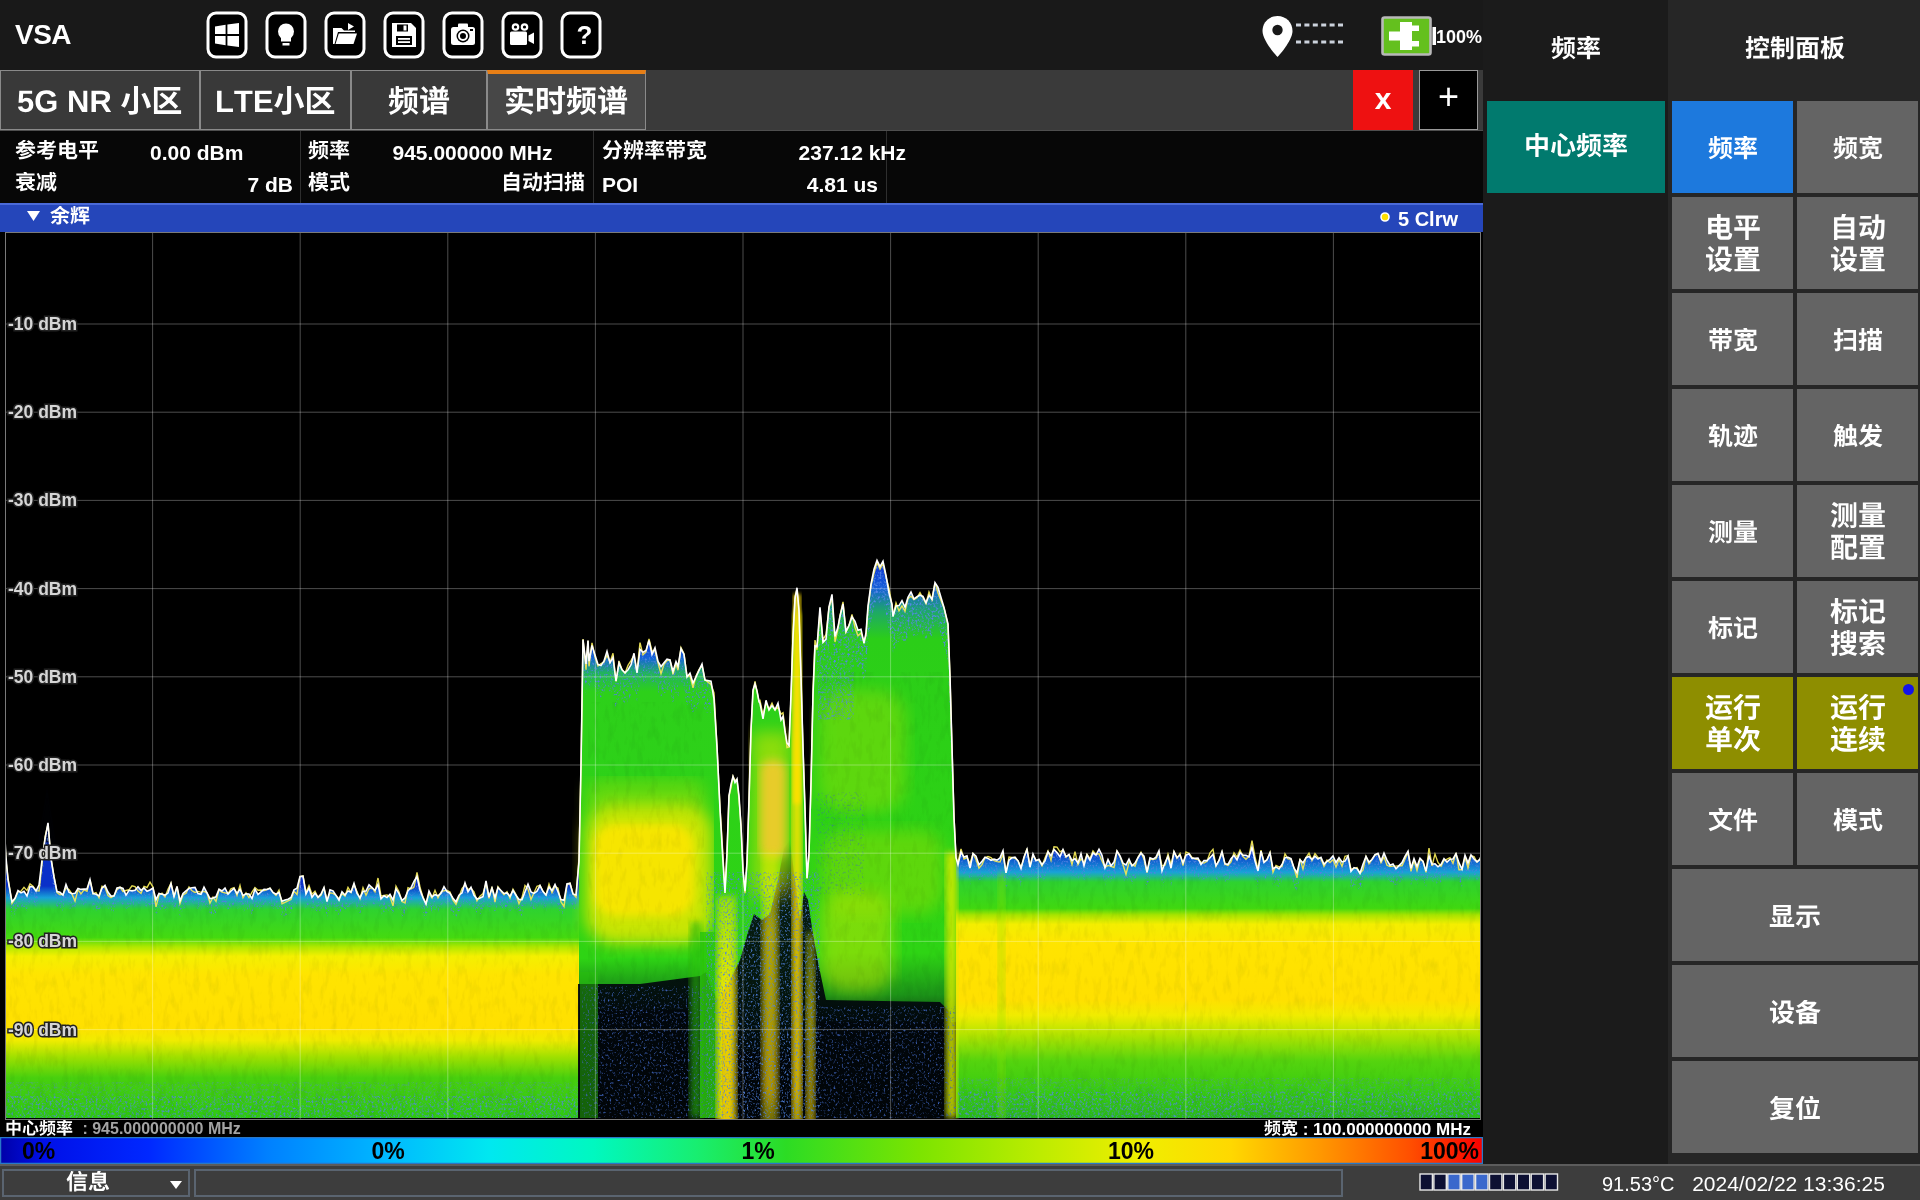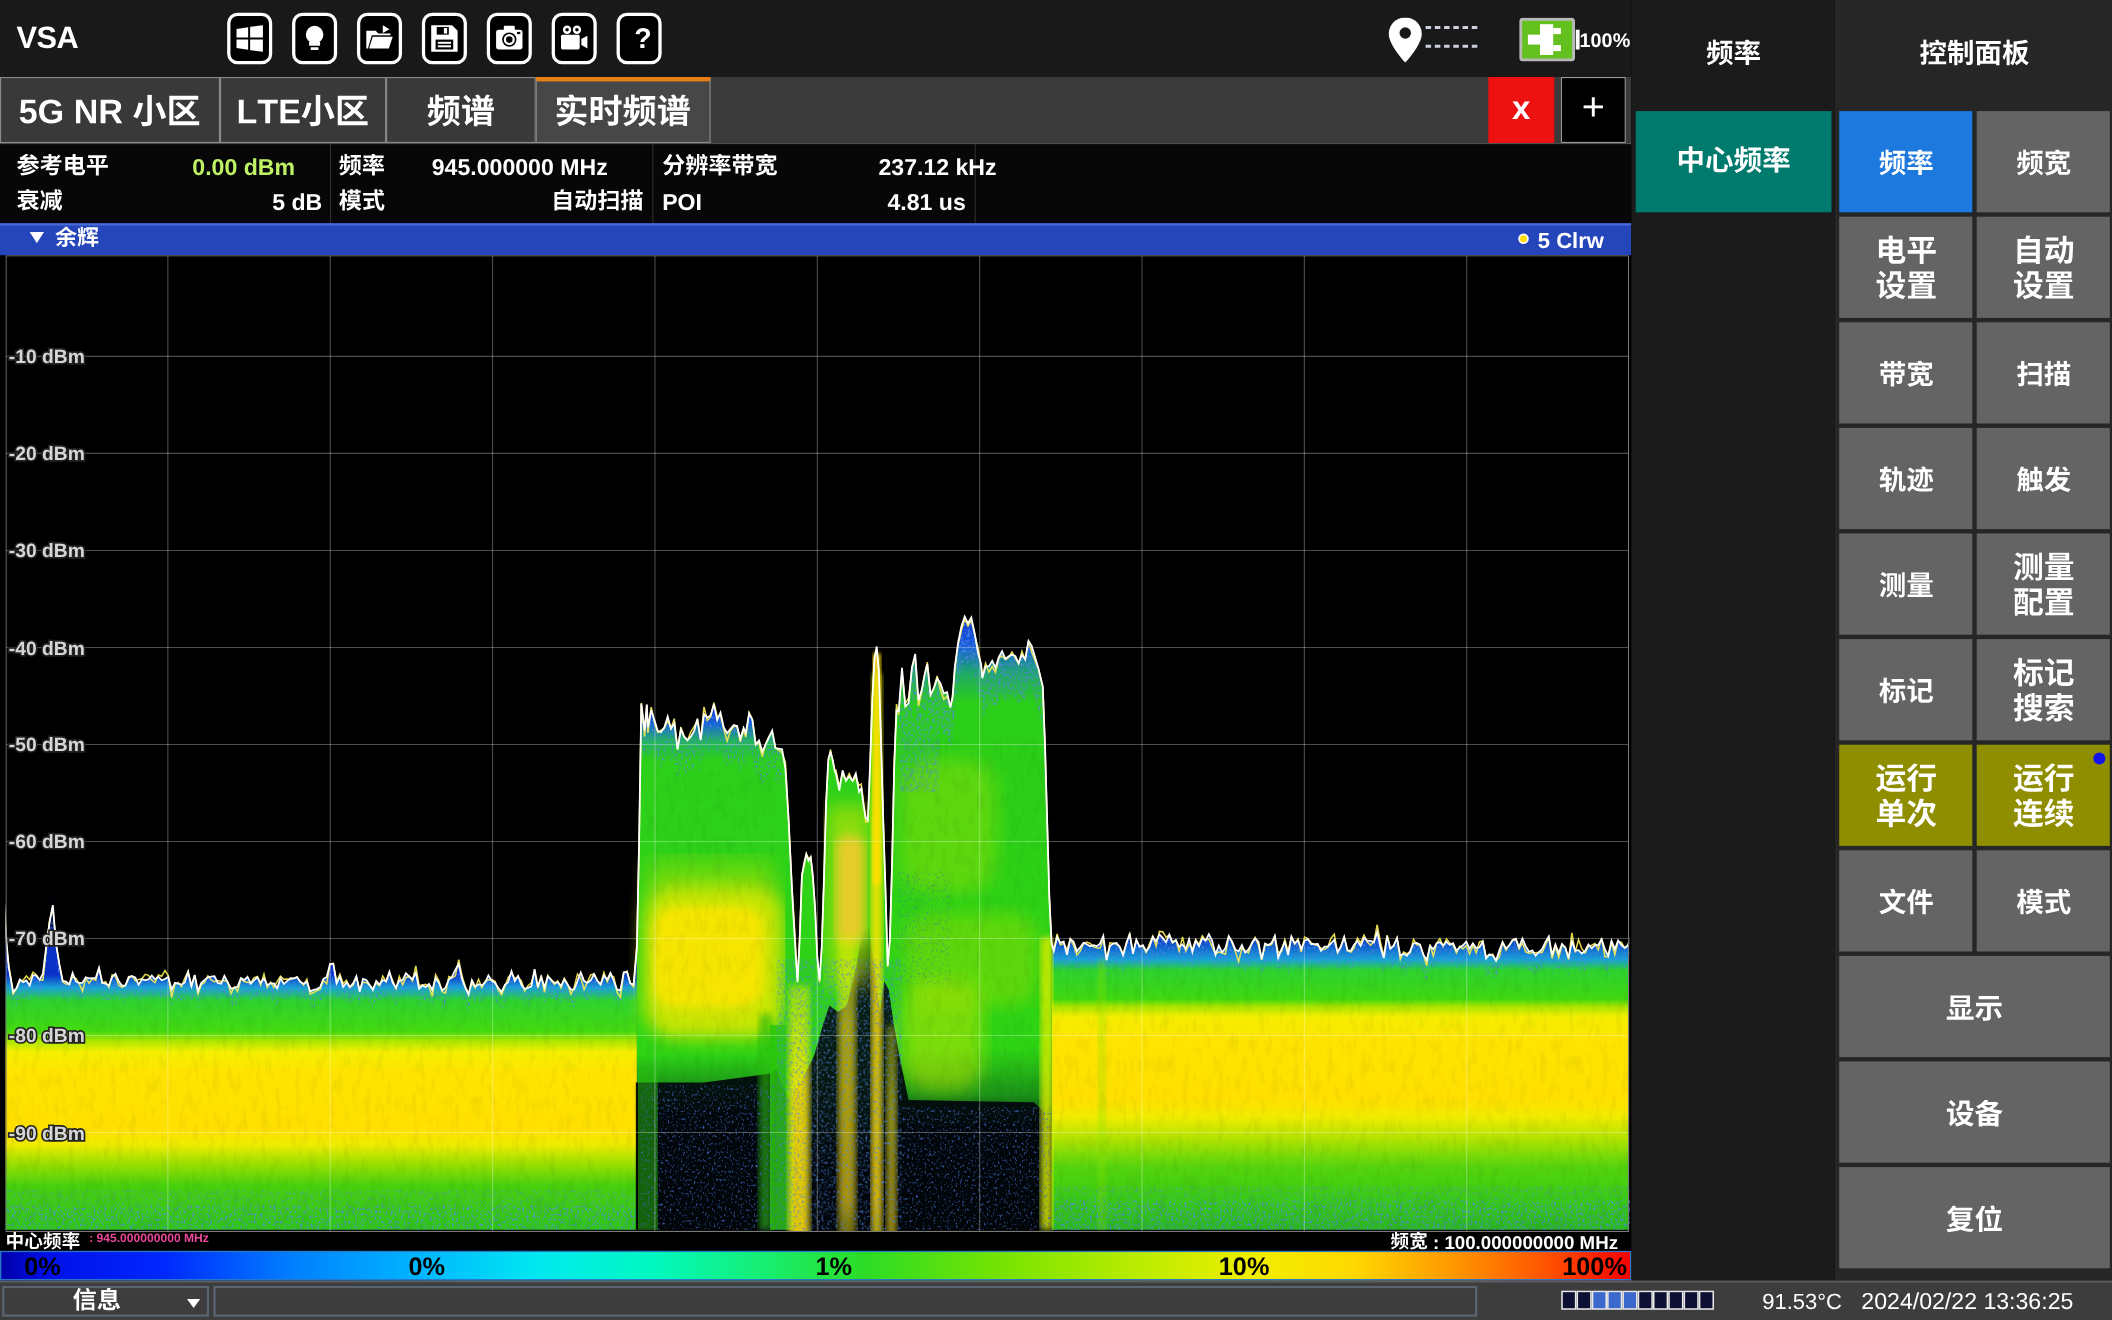--- a/index.html
+++ b/index.html
@@ -134,21 +134,21 @@
 <div class="ab" style="left:593px;top:131px;width:1px;height:72px;background:#2e2e2e"></div>
 <div class="ab" style="left:886px;top:131px;width:1px;height:72px;background:#2e2e2e"></div>
 <svg class="ab" style="left:15.0px;top:140.0px;" width="84" height="23" viewBox="0 0 84 23">
     <g transform="translate(0,17.6)">
       <use href="#g53c2" transform="translate(0.0,0) scale(0.02100,-0.02100)" fill="#fff"></use>
       <use href="#g8003" transform="translate(21.0,0) scale(0.02100,-0.02100)" fill="#fff"></use>
       <use href="#g7535" transform="translate(42.0,0) scale(0.02100,-0.02100)" fill="#fff"></use>
       <use href="#g5e73" transform="translate(63.0,0) scale(0.02100,-0.02100)" fill="#fff"></use>
     </g>
   </svg>
-<div class="ab bold" style="left:150px;top:141px;width:143px;text-align:center;font-size:21px;color:#bef264">0.00 dBm</div>
+<div class="ab bold" style="left:150px;top:141px;width:143px;text-align:left;font-size:21px;color:#ffffff">0.00 dBm</div>
 <svg class="ab" style="left:308.0px;top:140.0px;" width="42" height="23" viewBox="0 0 42 23">
     <g transform="translate(0,17.6)">
       <use href="#g9891" transform="translate(0.0,0) scale(0.02100,-0.02100)" fill="#fff"></use>
       <use href="#g7387" transform="translate(21.0,0) scale(0.02100,-0.02100)" fill="#fff"></use>
     </g>
   </svg>
 <div class="ab bold" style="left:360px;top:141px;width:225px;text-align:center;font-size:21px;color:#fff">945.000000 MHz</div>
 <svg class="ab" style="left:602.0px;top:140.0px;" width="105" height="23" viewBox="0 0 105 23">
     <g transform="translate(0,17.6)">
       <use href="#g5206" transform="translate(0.0,0) scale(0.02100,-0.02100)" fill="#fff"></use>
@@ -158,21 +158,21 @@
       <use href="#g5bbd" transform="translate(84.0,0) scale(0.02100,-0.02100)" fill="#fff"></use>
     </g>
   </svg>
 <div class="ab bold" style="left:748px;top:141px;width:158px;text-align:right;font-size:21px;color:#fff">237.12 kHz</div>
 <svg class="ab" style="left:15.0px;top:172.4px;" width="42" height="23" viewBox="0 0 42 23">
     <g transform="translate(0,17.6)">
       <use href="#g8870" transform="translate(0.0,0) scale(0.02100,-0.02100)" fill="#fff"></use>
       <use href="#g51cf" transform="translate(21.0,0) scale(0.02100,-0.02100)" fill="#fff"></use>
     </g>
   </svg>
-<div class="ab bold" style="left:150px;top:173px;width:143px;text-align:right;font-size:21px;color:#fff">5 dB</div>
+<div class="ab bold" style="left:150px;top:173px;width:143px;text-align:right;font-size:21px;color:#fff">7 dB</div>
 <svg class="ab" style="left:308.0px;top:172.4px;" width="42" height="23" viewBox="0 0 42 23">
     <g transform="translate(0,17.6)">
       <use href="#g6a21" transform="translate(0.0,0) scale(0.02100,-0.02100)" fill="#fff"></use>
       <use href="#g5f0f" transform="translate(21.0,0) scale(0.02100,-0.02100)" fill="#fff"></use>
     </g>
   </svg>
 <svg class="ab" style="left:501.0px;top:172.4px;" width="84" height="23" viewBox="0 0 84 23">
     <g transform="translate(0,17.6)">
       <use href="#g81ea" transform="translate(0.0,0) scale(0.02100,-0.02100)" fill="#fff"></use>
       <use href="#g52a8" transform="translate(21.0,0) scale(0.02100,-0.02100)" fill="#fff"></use>
@@ -385,21 +385,21 @@
   </svg>
 <div class="ab" style="left:0;top:1120px;width:1483px;height:17px;background:#000"></div>
 <svg class="ab" style="left:5.0px;top:1120.0px;" width="68" height="19" viewBox="0 0 68 19">
     <g transform="translate(0,14.3)">
       <use href="#g4e2d" transform="translate(0.0,0) scale(0.01700,-0.01700)" fill="#fff"></use>
       <use href="#g5fc3" transform="translate(17.0,0) scale(0.01700,-0.01700)" fill="#fff"></use>
       <use href="#g9891" transform="translate(34.0,0) scale(0.01700,-0.01700)" fill="#fff"></use>
       <use href="#g7387" transform="translate(51.0,0) scale(0.01700,-0.01700)" fill="#fff"></use>
     </g>
   </svg>
-<div class="ab bold" style="left:78px;top:1120px;font-size:11px;color:#ec4899">&nbsp;: 945.000000000 MHz</div>
+<div class="ab bold" style="left:78px;top:1120px;font-size:16px;color:#a3a3a3">&nbsp;: 945.000000000 MHz</div>
 <svg class="ab" style="left:1264.0px;top:1120.0px;" width="34" height="19" viewBox="0 0 34 19">
     <g transform="translate(0,14.3)">
       <use href="#g9891" transform="translate(0.0,0) scale(0.01700,-0.01700)" fill="#fff"></use>
       <use href="#g5bbd" transform="translate(17.0,0) scale(0.01700,-0.01700)" fill="#fff"></use>
     </g>
   </svg>
 <div class="ab bold" style="left:1298px;top:1120px;font-size:17px;color:#fff">&nbsp;: 100.000000000 MHz</div>
 <svg class="ab" style="left:0;top:1137px" width="1483" height="27" viewBox="0 0 1483 27">
 <defs>
       <linearGradient id="cb" x1="0" y1="0" x2="1" y2="0">

